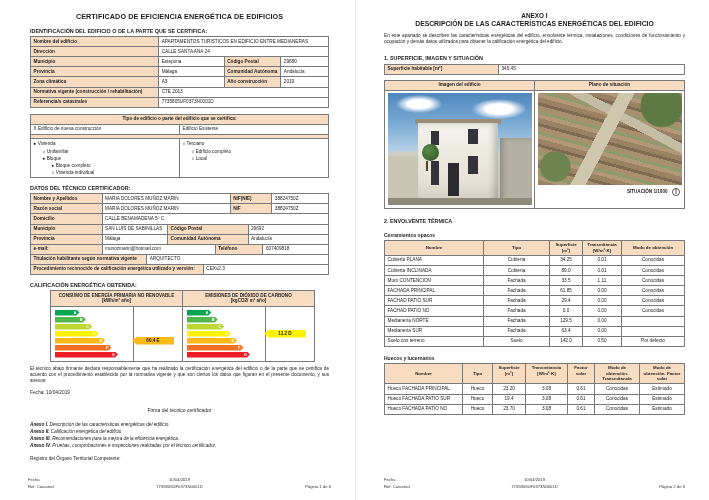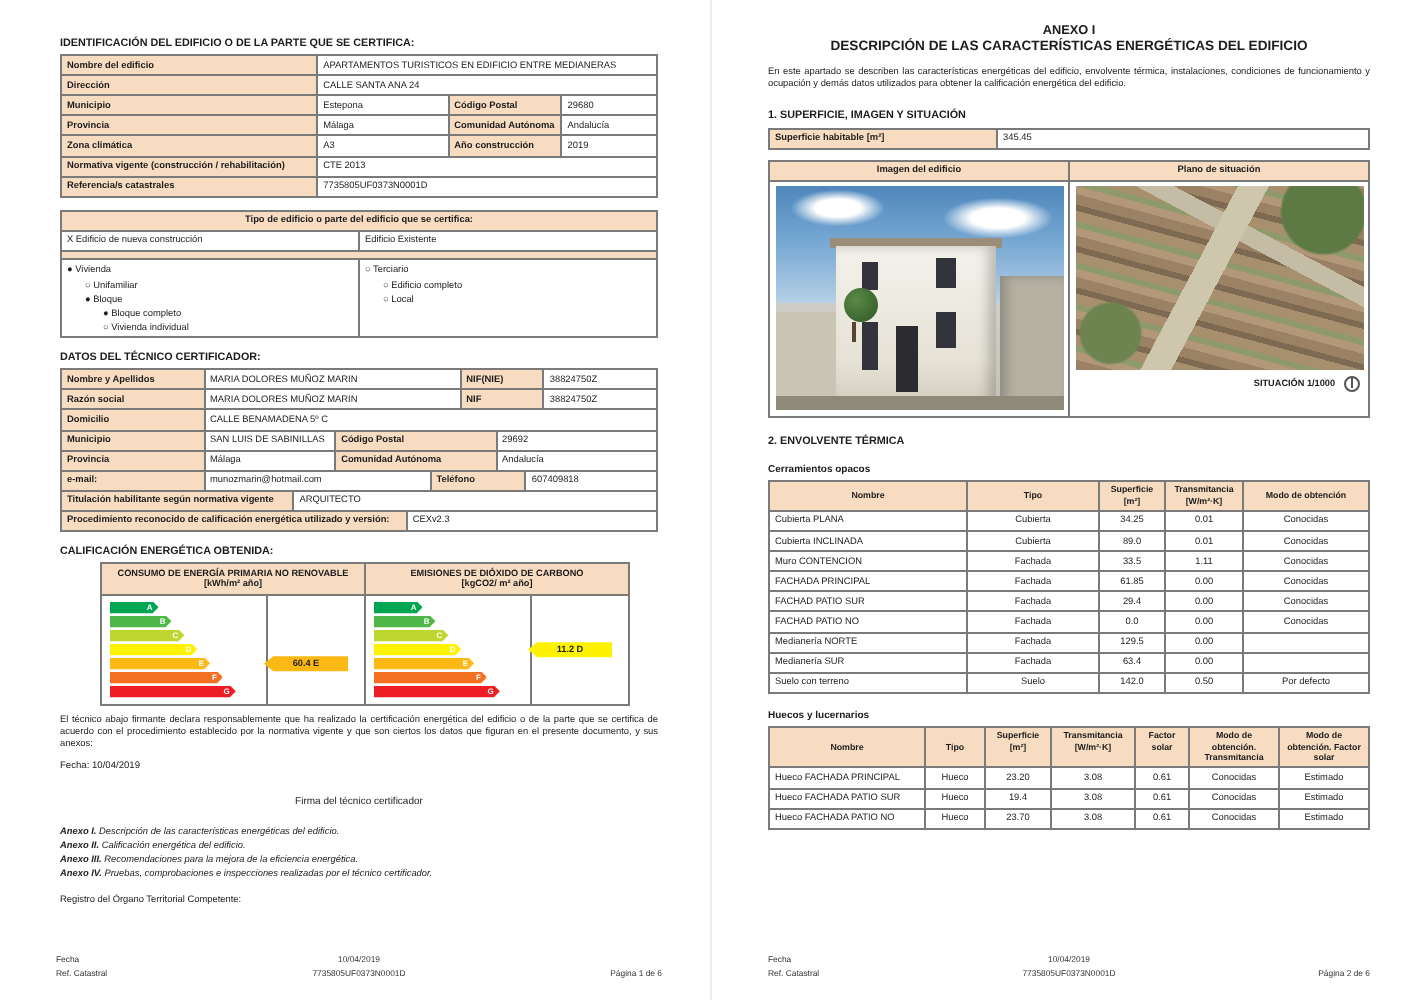--- a/index.html
+++ b/index.html
@@ -70,20 +70,21 @@
   .situ-label{font-weight:bold;font-size:4.6px;}
   .compass{width:8px;height:8px;border:1px solid #555;border-radius:50%;position:relative;}
   .compass::after{content:"";position:absolute;left:50%;top:0;width:1px;height:5px;background:#555;transform:translateX(-50%);}
   .imgcell{padding:2.5px;}
   .nom{ text-align:left;}
 </style>
 </head>
 <body>
 
 <div class="page" id="p1">
+  <div class="doc-title">CERTIFICADO DE EFICIENCIA ENERGÉTICA DE EDIFICIOS</div>
 
   <div class="sec-head">IDENTIFICACIÓN DEL EDIFICIO O DE LA PARTE QUE SE CERTIFICA:</div>
   <div class="tbl">
     <div class="trow">
       <div class="tc lbl" style="width:43%">Nombre del edificio</div>
       <div class="tc" style="width:57%">APARTAMENTOS TURISTICOS EN EDIFICIO ENTRE MEDIANERAS</div>
     </div>
     <div class="trow">
       <div class="tc lbl" style="width:43%">Dirección</div>
       <div class="tc" style="width:57%">CALLE SANTA ANA 24</div>

